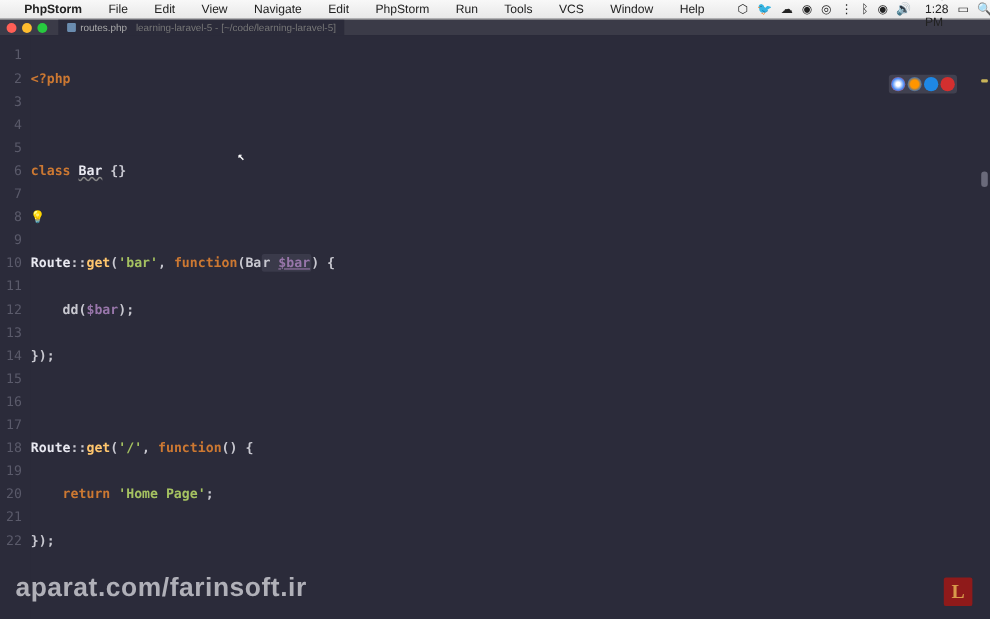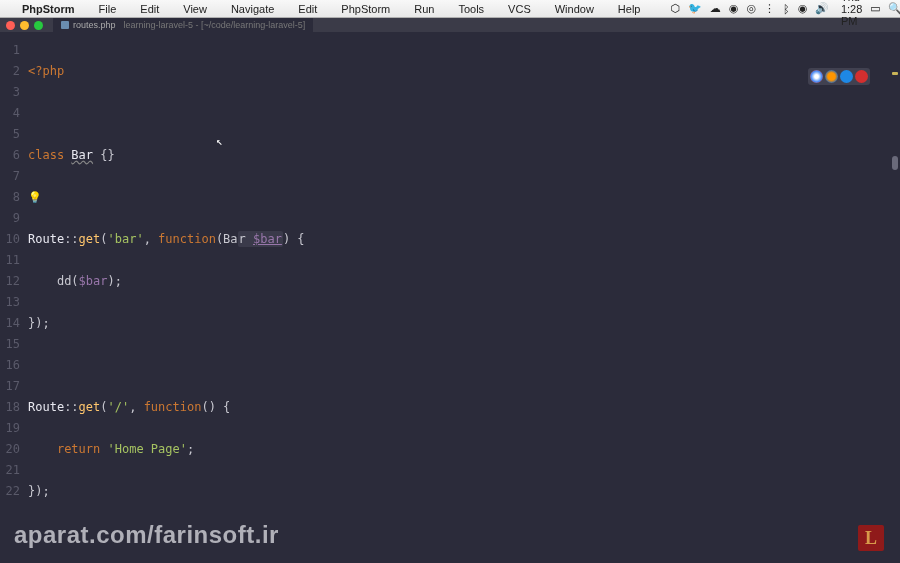--- a/index.html
+++ b/index.html
@@ -76,20 +76,21 @@
     }
     .code {
       flex: 1;
       font-family: Menlo, Consolas, monospace;
       font-size: 12px;
       color: #c8c8d0;
       padding-top: 8px;
       line-height: 21px;
       white-space: pre;
       position: relative;
+      font-weight: bold;
     }
     .code .line { height: 21px; }
     .kw { color: #cc7832; }       
     .cl { color: #e8e8f0; }       
     .udl { text-decoration: underline wavy #888; }
     .route { color: #e8e8f0; }
     .op { color: #c8c8d0; }
     .method { color: #ffc66d; }   
     .str { color: #a5c261; }      
     .var { color: #9876aa; }      

